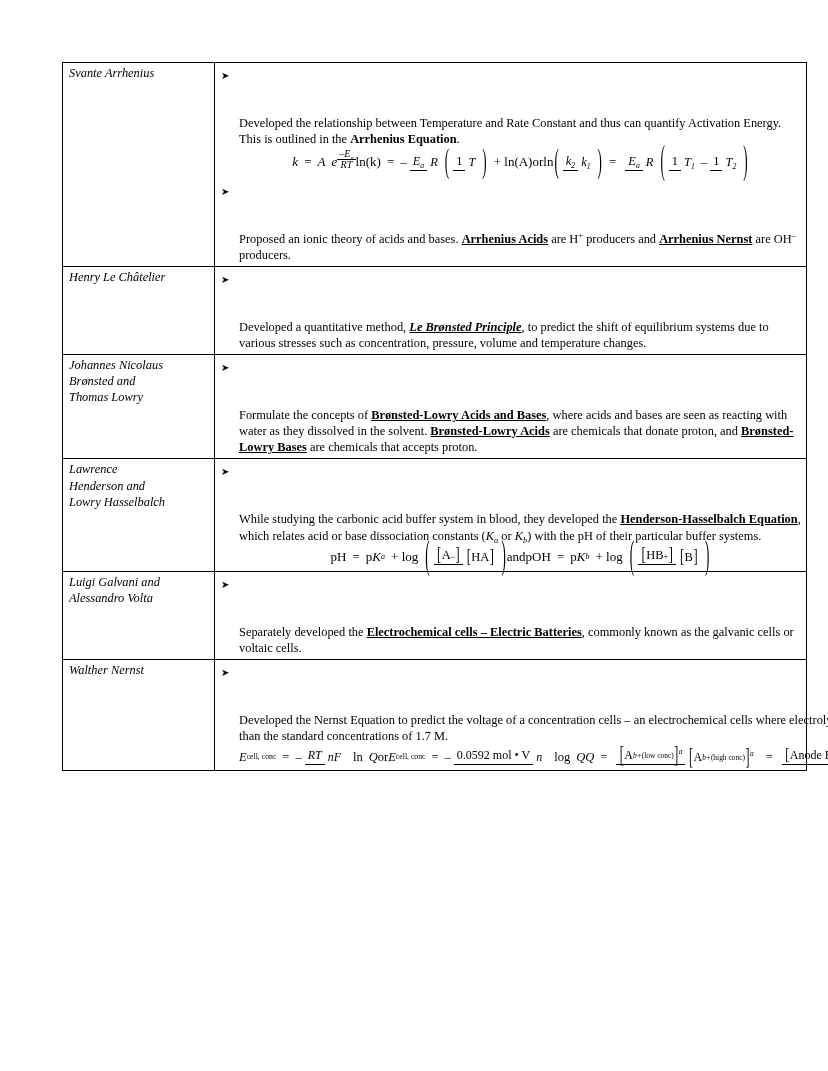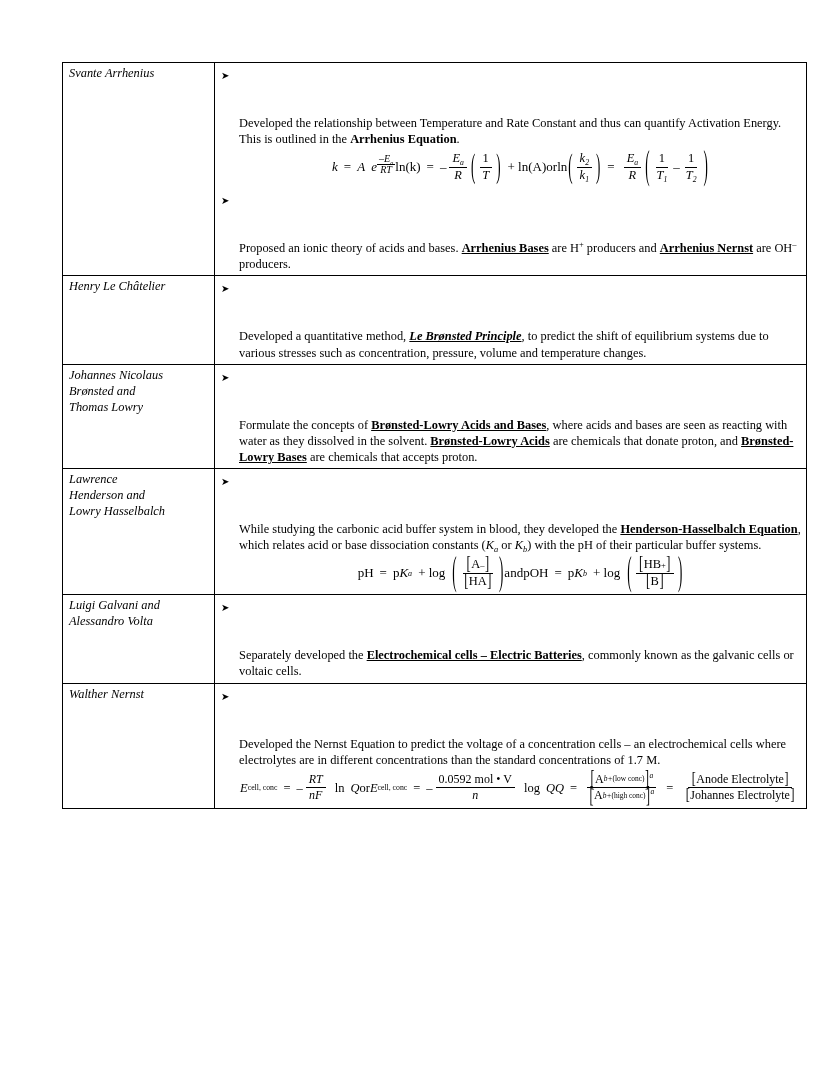--- a/index.html
+++ b/index.html
@@ -83,21 +83,20 @@
     margin: 5px 0 2px 0;
     font-size: 13px;
   }
   .eqline.narrow { font-size: 12.5px; }
   .eq { display: inline-flex; align-items: center; white-space: nowrap; }
   .eq .sp { display: inline-block; width: 6px; }
   .mi { font-style: italic; }
   .mr { font-style: normal; }
   .frac {
     display: inline-flex;
-    flex-direction: column;
     align-items: center;
     vertical-align: middle;
     margin: 0 3px;
     font-size: 0.96em;
     justify-content: center;
   }
   .frac .num {
     padding: 0 3px 1px 3px;
     border-bottom: 1px solid #000;
     line-height: 1.12;
@@ -235,21 +234,21 @@
                       </span>
                     <span class="pr">)</span>
                   </span>
                 </span>
               </div>
             </span>
           </div>
 
           <div class="bullet-row">
             <span class="bullet-mark">➤</span>
-            <span class="bullet-text">Proposed an ionic theory of acids and bases. <span class="bu">Arrhenius Bases</span> are H<sup>+</sup> producers and <span class="bu">Arrhenius Nernst</span> are OH<sup>–</sup> producers.</span>
+            <span class="bullet-text">Proposed an ionic theory of acids and bases. <span class="bu">Arrhenius Acids</span> are H<sup>+</sup> producers and <span class="bu">Arrhenius Nernst</span> are OH<sup>–</sup> producers.</span>
           </div>
 
         </td>
       </tr>
 
 
       <tr>
         <td class="name-cell">Henry Le Châtelier</td>
         <td class="desc-cell">
           <div class="bullet-row">

